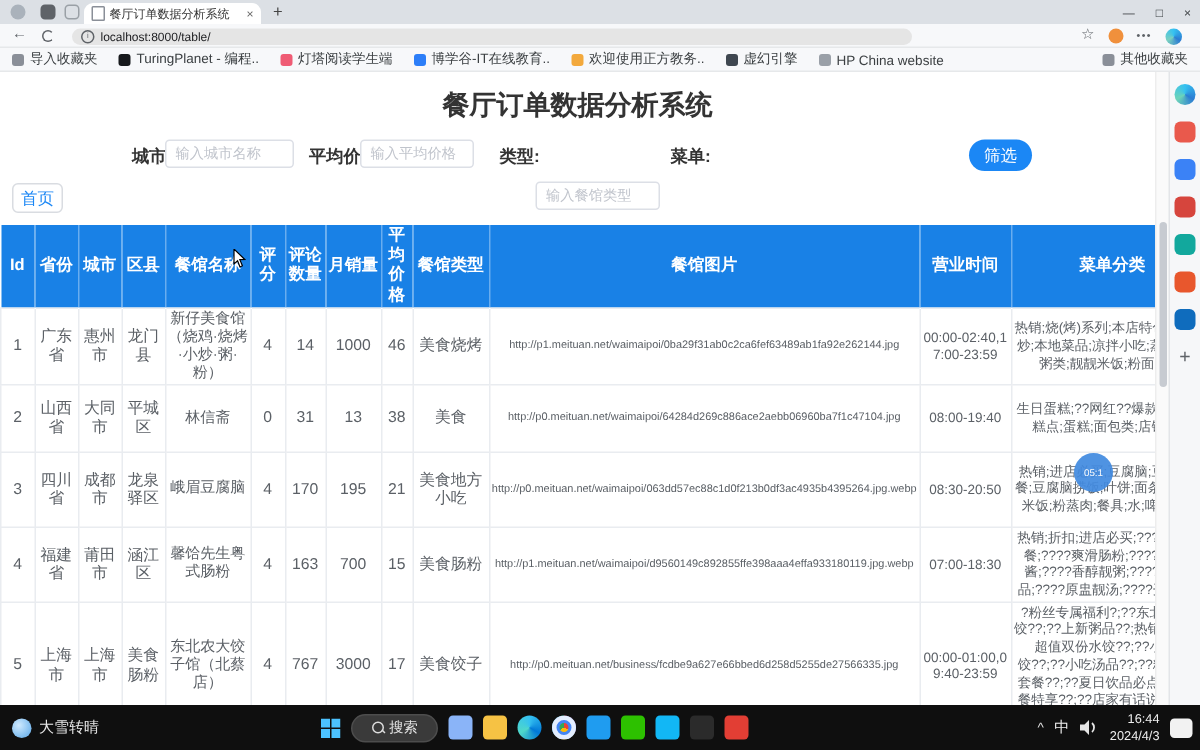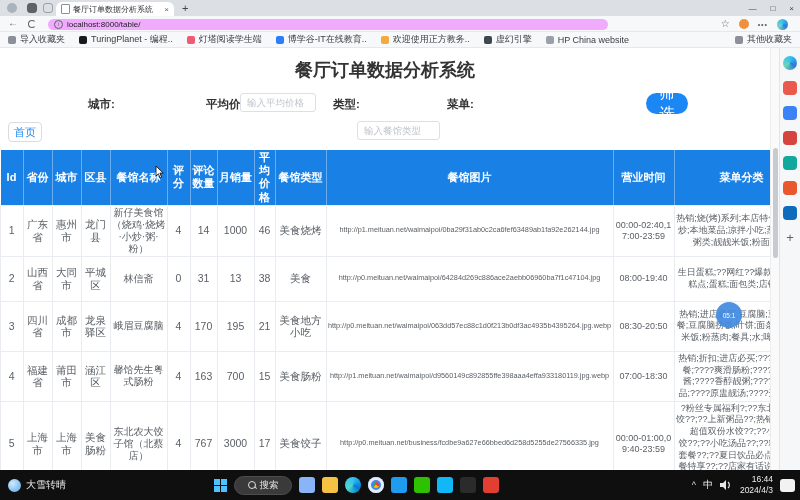--- a/index.html
+++ b/index.html
@@ -11,21 +11,21 @@
   .tab{position:absolute;left:56px;top:2px;width:118px;height:14px;background:#fff;border-radius:6px 6px 0 0;
        display:flex;align-items:center;gap:3px;padding:0 5px;box-sizing:border-box}
   .tab-fav{width:7px;height:8px;border:1px solid #8a8f98;border-radius:1px;flex:none}
   .tab-title{flex:1;font-size:8px;color:#333;white-space:nowrap;overflow:hidden}
   .tab-close{font-size:8px;color:#666}
   .newtab{position:absolute;left:182px;top:2px;font-size:11px;color:#444}
   .wincontrols{position:absolute;right:6px;top:0;height:16px;display:flex;gap:14px;align-items:center;font-size:8px;color:#3c4043}
   .toolbar{position:absolute;top:16px;left:0;width:800px;height:16px;background:#f7f8fa;border-bottom:1px solid #e6e8ea;box-sizing:border-box}
   .nav-back{position:absolute;left:8px;top:17px;font-size:10px;color:#5f6368}
   .nav-reload{position:absolute;left:28px;top:19.5px;width:8px;height:8px;border:1.4px solid #5f6368;border-radius:50%;border-right-color:transparent;box-sizing:border-box}
-  .urlpill{position:absolute;left:48px;top:18.5px;width:560px;height:11px;background:#f0abfc;border-radius:6px;
+  .urlpill{position:absolute;left:48px;top:18.5px;width:560px;height:11px;background:#e5e5e5;border-radius:6px;
            display:flex;align-items:center;gap:4px;padding:0 6px;box-sizing:border-box}
   .info-ico{width:7px;height:7px;border:1px solid #5f6368;border-radius:50%;font-size:5px;color:#5f6368;
             display:flex;align-items:center;justify-content:center;flex:none}
   .url-text{font-size:8px;color:#202124;white-space:nowrap}
   .tb-right{position:absolute;right:12px;top:16px;height:16px;display:flex;gap:9px;align-items:center}
   .star{font-size:10px;color:#5f6368;line-height:1}
   .avatar{width:10px;height:10px;border-radius:50%;background:#f0903c}
   .dots{font-size:7px;color:#5f6368;letter-spacing:1px;font-weight:bold}
   .copilot-mini{width:11px;height:11px;border-radius:50%;background:conic-gradient(#35c1f1,#2b7cd3,#7ad0c0,#35c1f1)}
   .bookmarksbar{position:absolute;top:32px;left:0;width:800px;height:16px;background:#f7f8fa;border-bottom:1px solid #e6e8ea;
@@ -34,21 +34,21 @@
   .bm-ico{width:8px;height:8px;border-radius:2px;display:inline-block;flex:none}
   .bm-last{margin-left:auto}
   
   .content{position:absolute;top:48px;left:0;width:770px;height:422px;background:#fff;overflow:hidden}
   .page-title{position:absolute;top:10px;left:0;width:770px;text-align:center;font-size:18px;font-weight:bold;color:#333}
   .flabel{position:absolute;top:49px;font-size:11.5px;font-weight:bold;color:#333}
   .fin{position:absolute;top:45px;height:19px;border:1px solid #dcdfe6;border-radius:3px;font-size:9.5px;color:#333;
        padding:0 6px;box-sizing:border-box;outline:none;font-family:inherit}
   .fin::placeholder{color:#c0c4cc}
   .filter-btn{position:absolute;left:646px;top:45px;width:42px;height:21px;background:#1b87f5;color:#fff;border:none;
-       border-radius:11px;font-size:16px;display:flex;align-items:center;justify-content:center;font-family:inherit}
+       border-radius:11px;font-size:11px;display:flex;align-items:center;justify-content:center;font-family:inherit}
   .home-btn{position:absolute;left:8px;top:74px;min-width:32px;height:20px;background:#fff;border:1px solid #d9dce1;
        border-radius:4px;color:#1b87f5;font-size:11px;display:flex;align-items:center;justify-content:center;padding:0 5px;box-sizing:border-box}
   .table-wrap{position:absolute;top:102px;left:0;width:770px;height:320px;overflow:hidden}
   table{width:770px;border-collapse:collapse;table-layout:fixed}
   th{background:#1981e6;color:#fff;font-weight:600;font-size:11px;line-height:1.2;padding:1px;
      border-right:1px solid rgba(255,255,255,.35);word-break:break-all}
   thead tr{height:46px}
   td{border:1px solid #e9ecf0;color:#5b6066;text-align:center;vertical-align:middle;font-size:10.5px;line-height:1.2;
      padding:1px;word-break:break-all}
   tbody tr:nth-child(1){height:48px}
@@ -159,20 +159,21 @@
     <span class="bm bm-last">
       <i class="bm-ico" style="background: rgb(138, 143, 152);"></i>
       <span>其他收藏夹</span>
     </span>
   </div>
 
 <div class="content">
   <div class="page-title">餐厅订单数据分析系统</div>
 
   <span class="flabel" style="left:88px">城市:</span>
+  <input class="fin" style="left: 110px; width: 86px;" placeholder="输入城市名称">
   <span class="flabel" style="left:206px">平均价格:</span>
   <input class="fin" style="left: 240px; width: 76px;" placeholder="输入平均价格">
   <span class="flabel" style="left:333px">类型:</span>
   <input class="fin" style="left: 357px; width: 83px; margin-top: 28px;" placeholder="输入餐馆类型">
   <span class="flabel" style="left:447px">菜单:</span>
   <button class="filter-btn">筛选</button>
 
   <div class="home-btn">首页</div>
 
   <div class="table-wrap">

